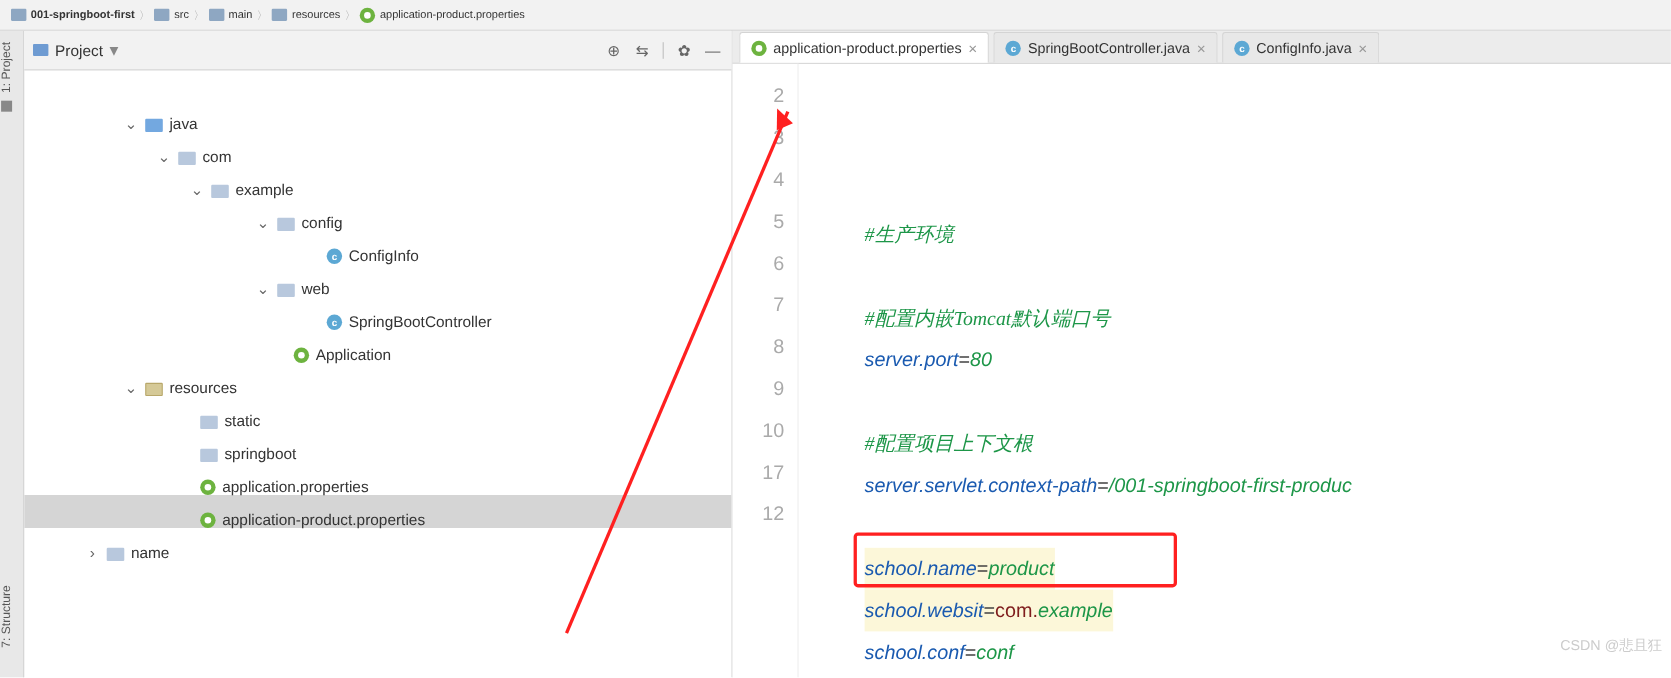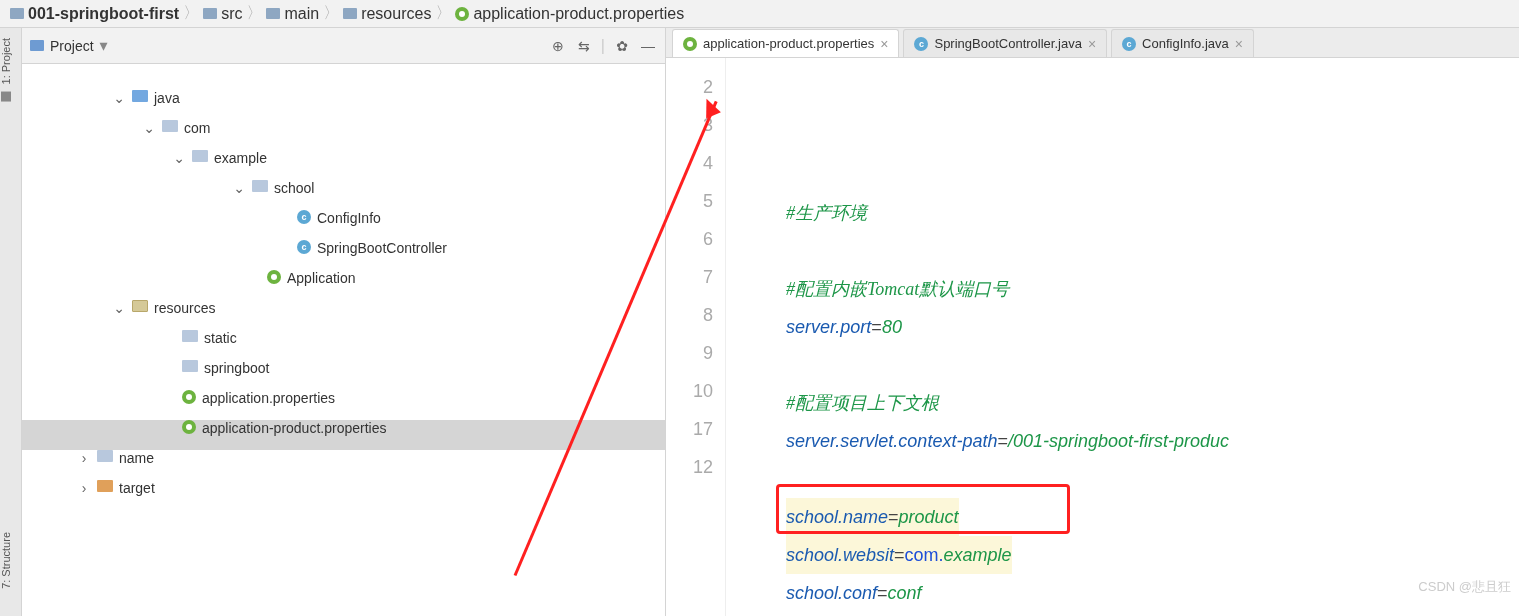--- a/index.html
+++ b/index.html
@@ -1,19 +1,19 @@
 <!DOCTYPE html>
 <html><head>
 <meta charset="utf-8">
 <style>
 * { margin: 0; padding: 0; box-sizing: border-box; font-family: "Segoe UI", Arial, sans-serif; }
 body { display: flex; flex-direction: column; width: 1519px; height: 616px; background: #fff; overflow: hidden; position: relative; }
 
 
-.breadcrumb { display: flex; align-items: center; height: 28px; background: #f2f2f2; border-bottom: 1px solid #d4d4d4; padding: 0 8px; font-size: 16px; }
+.breadcrumb { display: flex; align-items: center; height: 28px; background: #f2f2f2; border-bottom: 1px solid #d4d4d4; padding: 0 8px; font-size: 10px; }
 .bc-item { display: flex; align-items: center; gap: 4px; color: #333; padding: 0 2px; }
 .bc-sep { color: #b0b0b0; margin: 0 2px; }
 .folder-icon { width: 14px; height: 11px; background: #8ea7c2; display: inline-block; border-radius: 1px; }
 .folder-icon.blue { background: #6e9bd2; }
 .props-icon { width: 14px; height: 14px; border-radius: 50%; background: #6db33f; display: inline-flex; align-items: center; justify-content: center; }
 .props-icon::after { content: ''; width: 6px; height: 6px; background: #fff; border-radius: 50%; }
 
 
 .main-row { flex: 1; display: flex; min-height: 0; }
 
@@ -26,21 +26,21 @@
 .vtab-icon-s { width: 10px; height: 10px; display: inline-block; margin-bottom: 4px; }
 
 
 .project-panel { width: 644px; display: flex; flex-direction: column; border-right: 1px solid #d4d4d4; gap: 22px; }
 .project-header { height: 36px; background: #f2f2f2; border-bottom: 1px solid #d4d4d4; display: flex; align-items: center; padding: 0 8px; gap: 8px; }
 .project-header .title-wrap { display: flex; align-items: center; gap: 6px; flex: 1; }
 .project-header .title { font-size: 14px; color: #333; }
 .project-header .tool-ico { width: 18px; height: 18px; display: flex; align-items: center; justify-content: center; color: #666; font-size: 14px; cursor: pointer; }
 
 .tree { flex: 1; overflow: auto; font-size: 14px; color: #333; padding-top: 4px; }
-.node { display: flex; align-items: flex-start; height: 30px; padding-left: var(--indent); gap: 6px; cursor: pointer; }
+.node { display: flex; align-items: flex-end; height: 30px; padding-left: var(--indent); gap: 6px; cursor: pointer; }
 .node.selected { background: #d5d5d5; }
 .chev { width: 14px; text-align: center; color: #666; }
 .chev.open::before { content: '⌄'; }
 .chev.closed::before { content: '›'; }
 .chev.none { visibility: hidden; }
 .dir-icon { width: 16px; height: 12px; background: #b8c8dd; display: inline-block; border-radius: 1px; }
 .dir-icon.blue { background: #73a8e0; }
 .dir-icon.orange { background: #e0a05a; }
 .dir-icon.res { background: #d5c997; border: 1px solid #b8a76a; }
 .java-icon { width: 14px; height: 14px; border-radius: 50%; background: #5ca8d4; display: inline-flex; align-items: center; justify-content: center; color: #fff; font-size: 9px; font-weight: bold; }
@@ -57,21 +57,21 @@
 
 .editor-body { flex: 1; display: flex; font-family: "Consolas","Monaco",monospace; font-size: 18px; line-height: 38px; }
 .gutter { width: 60px; background: #fff; border-right: 1px solid #eee; text-align: right; color: #aaa; padding-right: 12px; padding-top: 10px; }
 .gutter .ln { height: 38px; }
 .code { flex: 1; padding-top: 0; padding-left: 60px; white-space: pre; position: relative; overflow: hidden; margin-top: 22px; }
 .codeline { height: 38px; }
 .c-comment { color: #1d9648; font-style: italic; font-family: "Kaiti","STKaiti",serif,monospace; }
 .c-key { color: #1a5ab0; font-style: italic; }
 .c-eq { color: #444; }
 .c-val { color: #1d9648; font-style: italic; }
-.c-txt { color: #1d4ed8; }
+.c-txt { color: #7f1d1d; }
 .hl-line { background: #fcf7d9; display: inline-block; }
 
 
 .redbox { position: absolute; border: 3px solid #ff2020; border-radius: 4px; }
 .arrow-line { position: absolute; background: #ff2020; height: 3px; transform-origin: left center; }
 .arrow-head { position: absolute; width: 0; height: 0; border-left: 8px solid transparent; border-right: 8px solid transparent; border-bottom: 18px solid #ff2020; }
 
 .watermark { position: absolute; right: 8px; bottom: 20px; color: #ccc; font-size: 13px; }
 </style>
 </head>
@@ -142,26 +142,31 @@
           <span>com</span>
         </div>
         <div class="node" style="--indent: 150px;">
           <span class="chev open"></span>
           <span class="dir-icon"></span>
           <span>example</span>
         </div>
         <div class="node" style="--indent: 210px;">
           <span class="chev open"></span>
           <span class="dir-icon"></span>
-          <span>school</span>
+          <span>config</span>
         </div>
         <div class="node" style="--indent: 255px;">
           <span class="chev none"></span>
           <span class="java-icon"></span>
           <span>ConfigInfo</span>
+        </div>
+        <div class="node" style="--indent: 210px;">
+          <span class="chev open"></span>
+          <span class="dir-icon"></span>
+          <span>web</span>
         </div>
         <div class="node" style="--indent: 255px;">
           <span class="chev none"></span>
           <span class="java-icon"></span>
           <span>SpringBootController</span>
         </div>
         <div class="node" style="--indent: 225px;">
           <span class="chev none"></span>
           <span class="spring-icon"></span>
           <span>Application</span>
@@ -188,25 +193,20 @@
         </div>
         <div class="node selected" style="--indent: 140px;">
           <span class="chev none"></span>
           <span class="spring-icon"></span>
           <span>application-product.properties</span>
         </div>
         <div class="node" style="--indent: 55px;">
           <span class="chev closed"></span>
           <span class="dir-icon"></span>
           <span>name</span>
-        </div>
-        <div class="node" style="--indent: 55px;">
-          <span class="chev closed"></span>
-          <span class="dir-icon orange"></span>
-          <span>target</span>
         </div>
       </div>
   </div>
 
   <div class="editor-area">
     <div class="tabs" id="tabs">
         <div class="tab active">
           <span class="spring-icon"></span>
           <span>application-product.properties</span>
           <span class="close">×</span>

